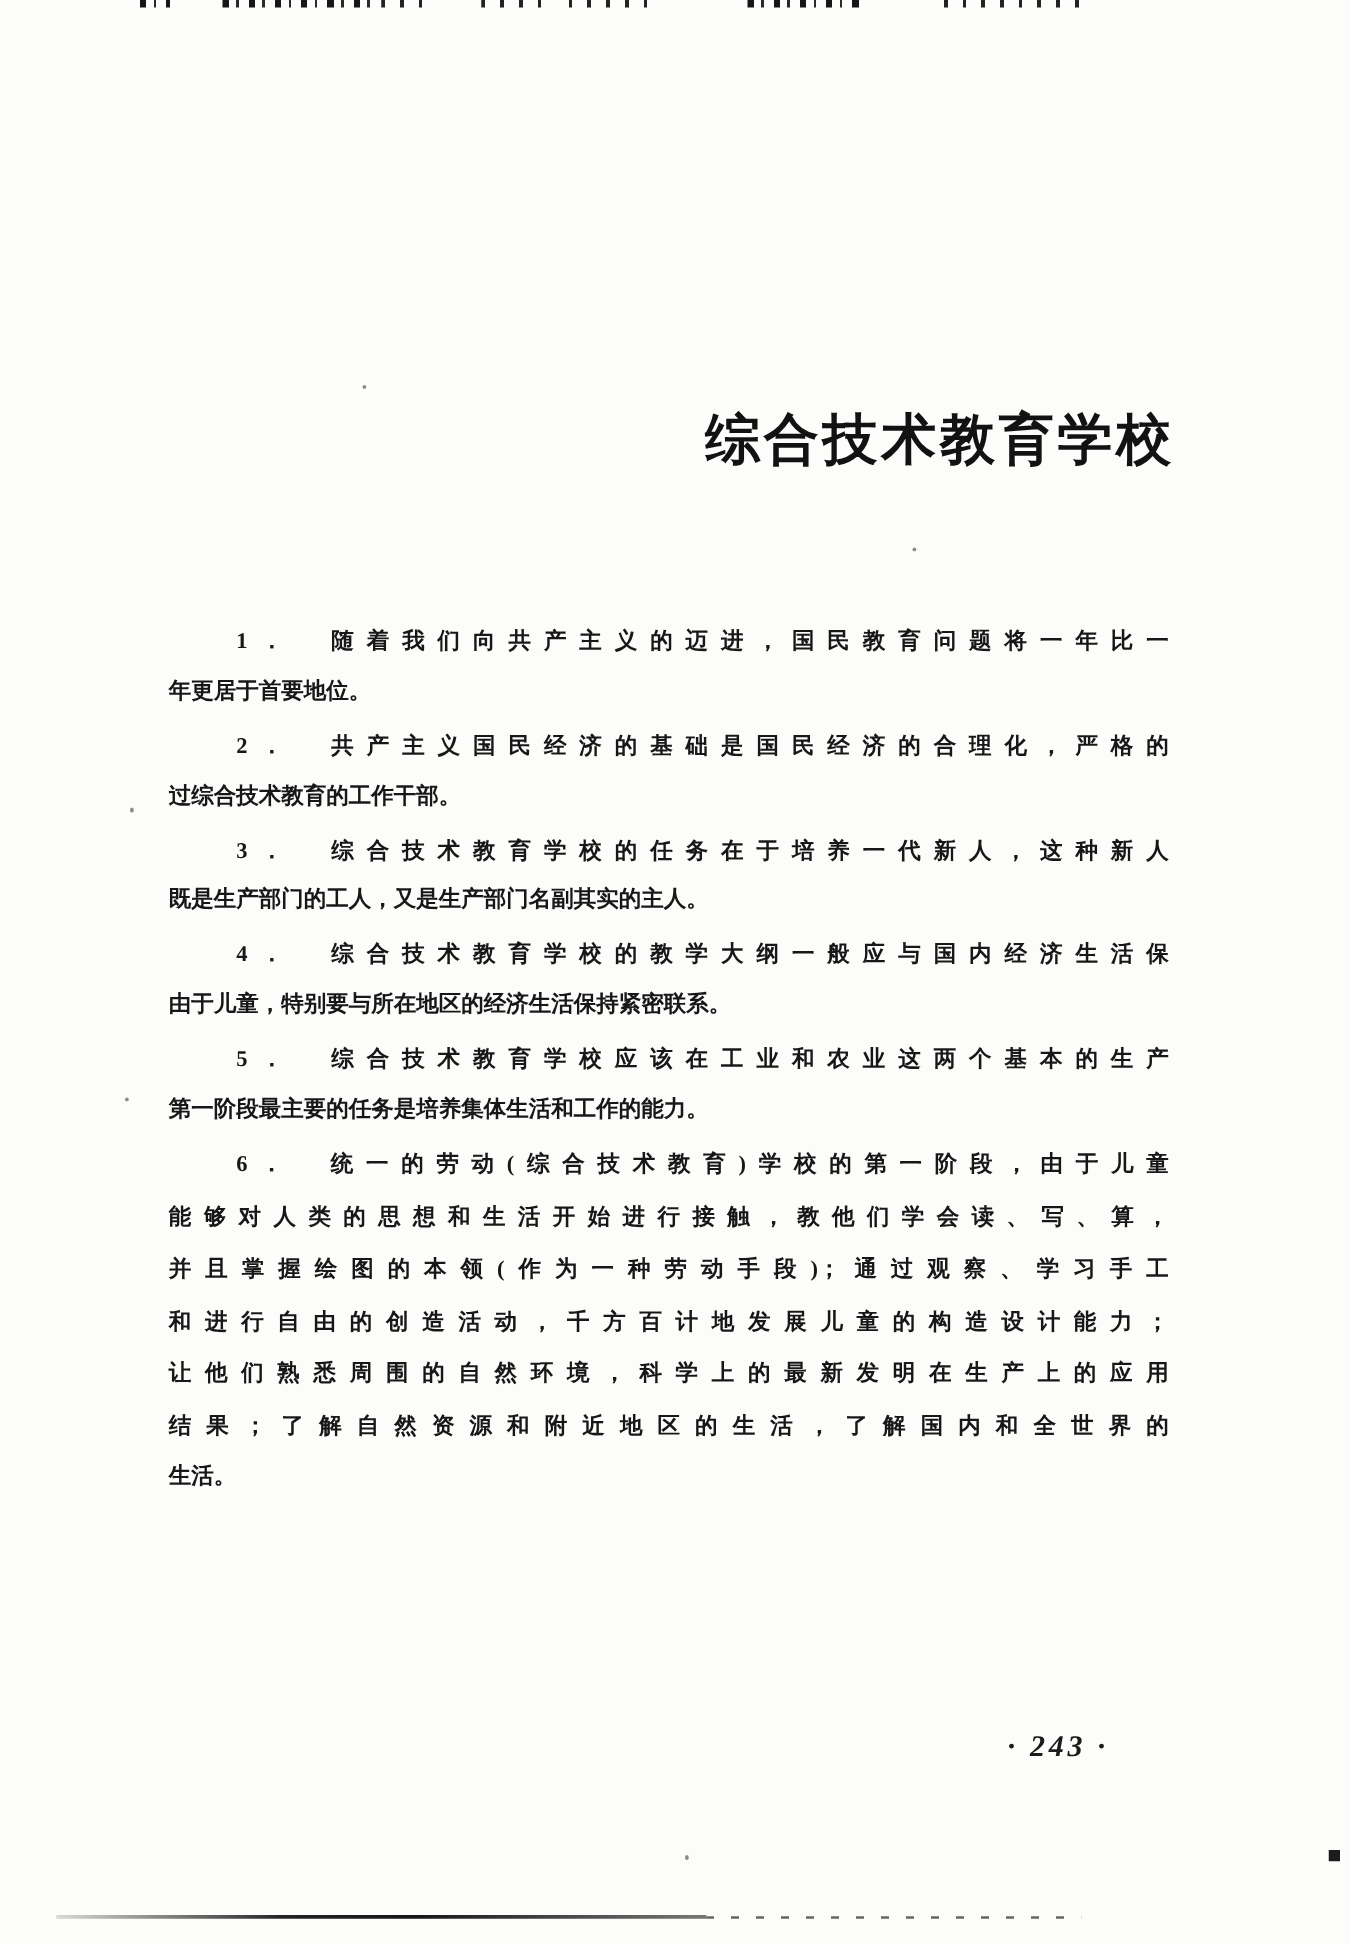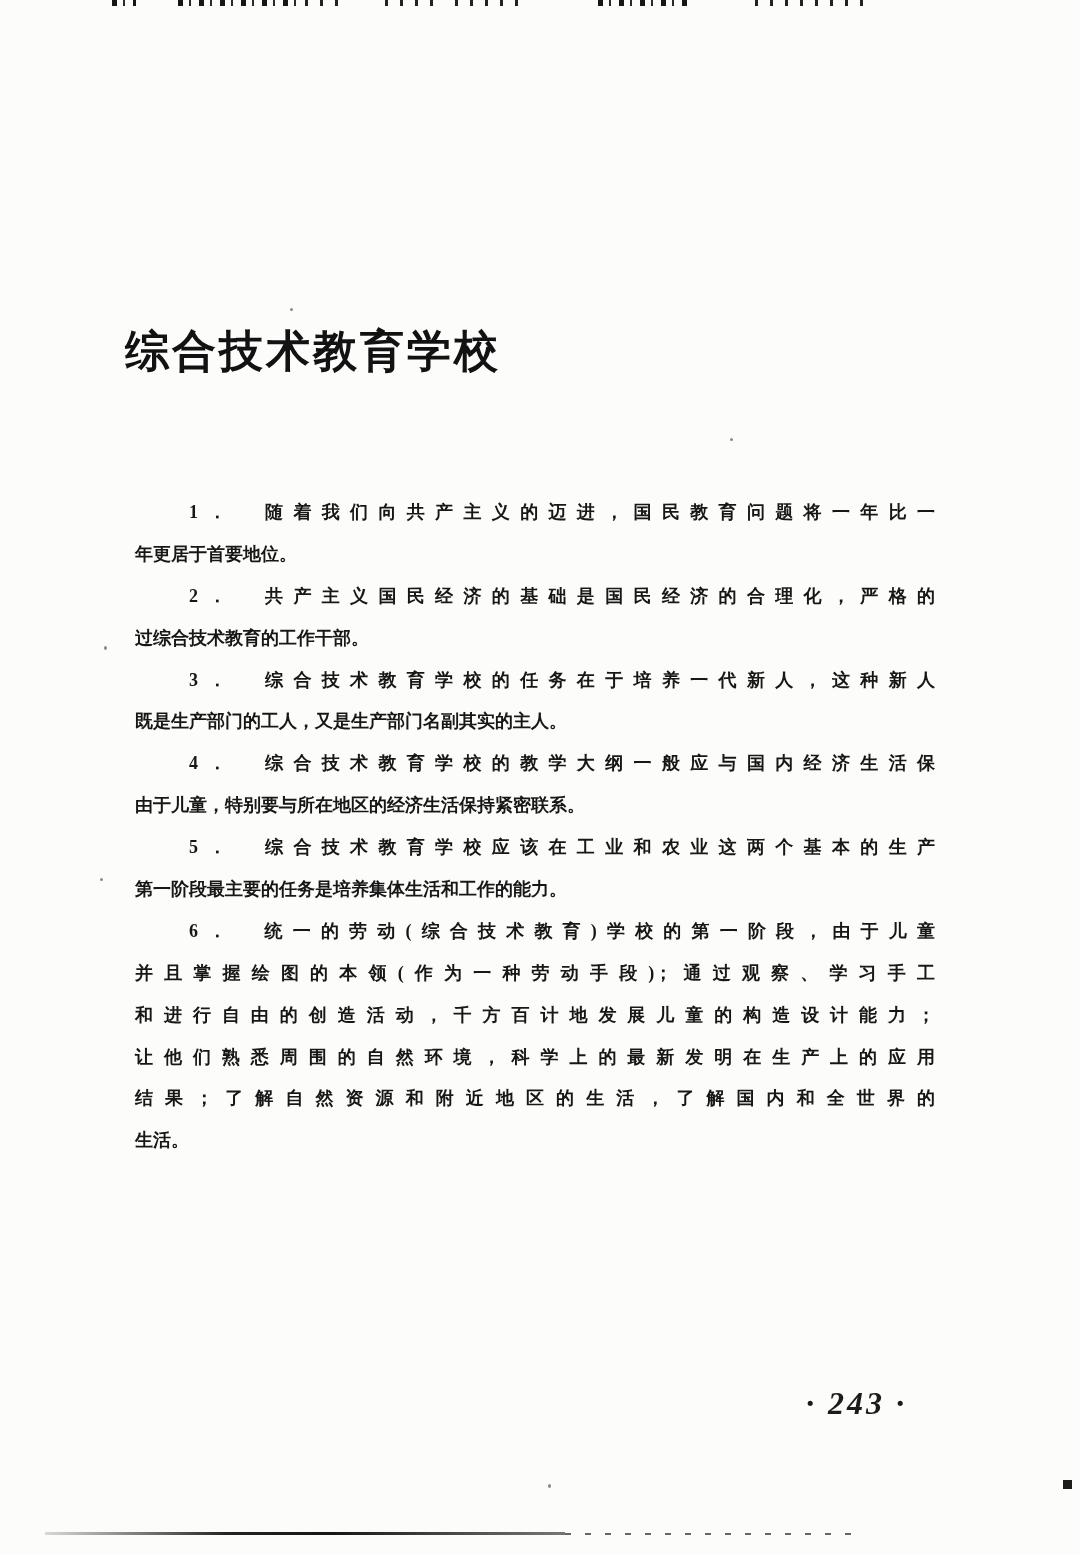--- a/index.html
+++ b/index.html
@@ -10,23 +10,23 @@
   }
   .paper {
     position: absolute; left: 0; top: 0;
     width: 1080px; height: 1555px;
     background: #fcfcfa;
     overflow: hidden;
   }
   
   .title {
     position: absolute;
-    left: 125px; top: 322px; width: 800px;
+    left: 140px; top: 322px; width: 800px;
     margin: 0;
-    text-align: left;
+    text-align: right;
     font-size: 44px;
     font-weight: 900;
     letter-spacing: 3px;
     color: #121212;
   }
   
   .col {
     position: absolute;
     left: 135px; top: 492px; width: 800px;
   }
@@ -38,26 +38,27 @@
     color: #171717;
     white-space: nowrap;
     text-align: justify;
     text-align-last: justify;
     text-justify: inter-character;
   }
   .line.ind { padding-left: 54px; }
   .line.short {
     text-align: center;
     text-align-last: left;
+    font-family: Liberation Mono, monospace;
   }
   
   .pageno {
     position: absolute;
     left: 806px; top: 1385px;
-    font-size: 32px;
+    font-size: 24px;
     font-style: italic;
     font-weight: 700;
     letter-spacing: 3px;
     color: #1b1b1b;
   }
   
   .art { position: absolute; background: #1c1c1c; }
   .frag {
     height: 6px; top: 0;
     background: repeating-linear-gradient(90deg, #161616 0 5px, transparent 5px 11px, #2a2a2a 11px 13px, transparent 13px 21px);
@@ -106,20 +107,21 @@
     <div class="line short">年更居于首要地位。</div>
     <div class="line ind">2．　共产主义国民经济的基础是国民经济的合理化，严格的</div>
     <div class="line short">过综合技术教育的工作干部。</div>
     <div class="line ind">3．　综合技术教育学校的任务在于培养一代新人，这种新人</div>
     <div class="line short">既是生产部门的工人，又是生产部门名副其实的主人。</div>
     <div class="line ind">4．　综合技术教育学校的教学大纲一般应与国内经济生活保</div>
     <div class="line short">由于儿童，特别要与所在地区的经济生活保持紧密联系。</div>
     <div class="line ind">5．　综合技术教育学校应该在工业和农业这两个基本的生产</div>
     <div class="line short">第一阶段最主要的任务是培养集体生活和工作的能力。</div>
     <div class="line ind">6．　统一的劳动(综合技术教育)学校的第一阶段，由于儿童</div>
+    <div class="line">能够对人类的思想和生活开始进行接触，教他们学会读、写、算，</div>
     <div class="line">并且掌握绘图的本领(作为一种劳动手段)；通过观察、学习手工</div>
     <div class="line">和进行自由的创造活动，千方百计地发展儿童的构造设计能力；</div>
     <div class="line">让他们熟悉周围的自然环境，科学上的最新发明在生产上的应用</div>
     <div class="line">结果；了解自然资源和附近地区的生活，了解国内和全世界的</div>
     <div class="line short">生活。</div>
   </div>
 
   <div class="pageno">· 243 ·</div>
 
 </div>

